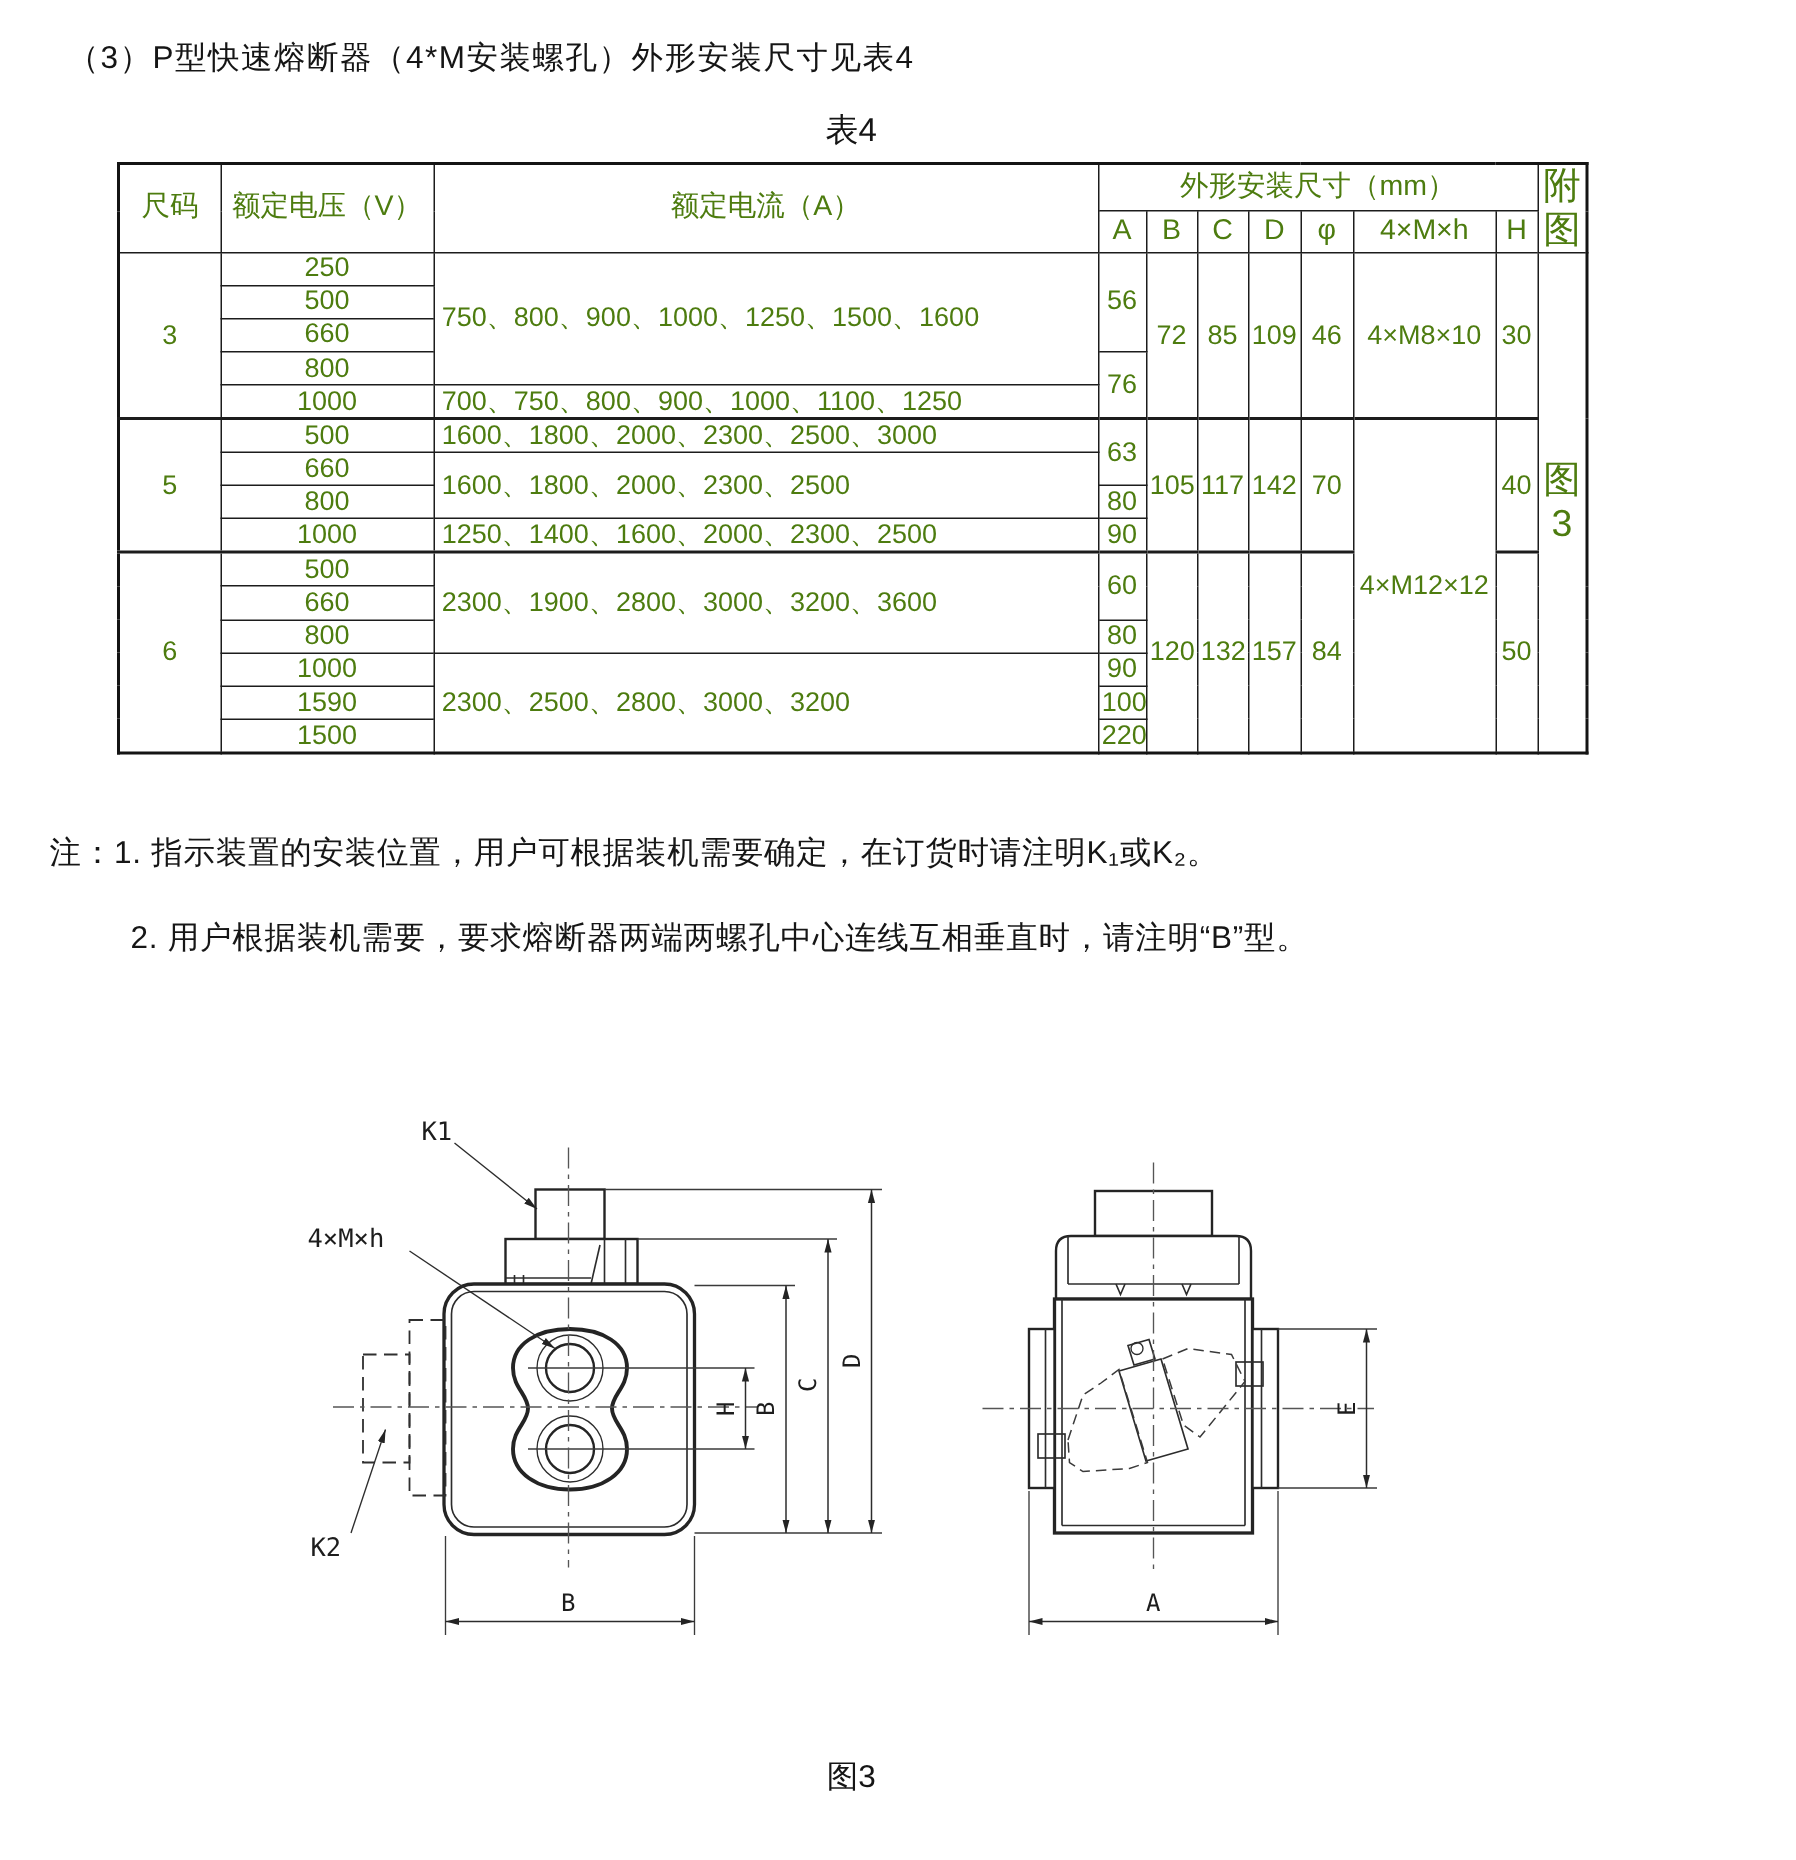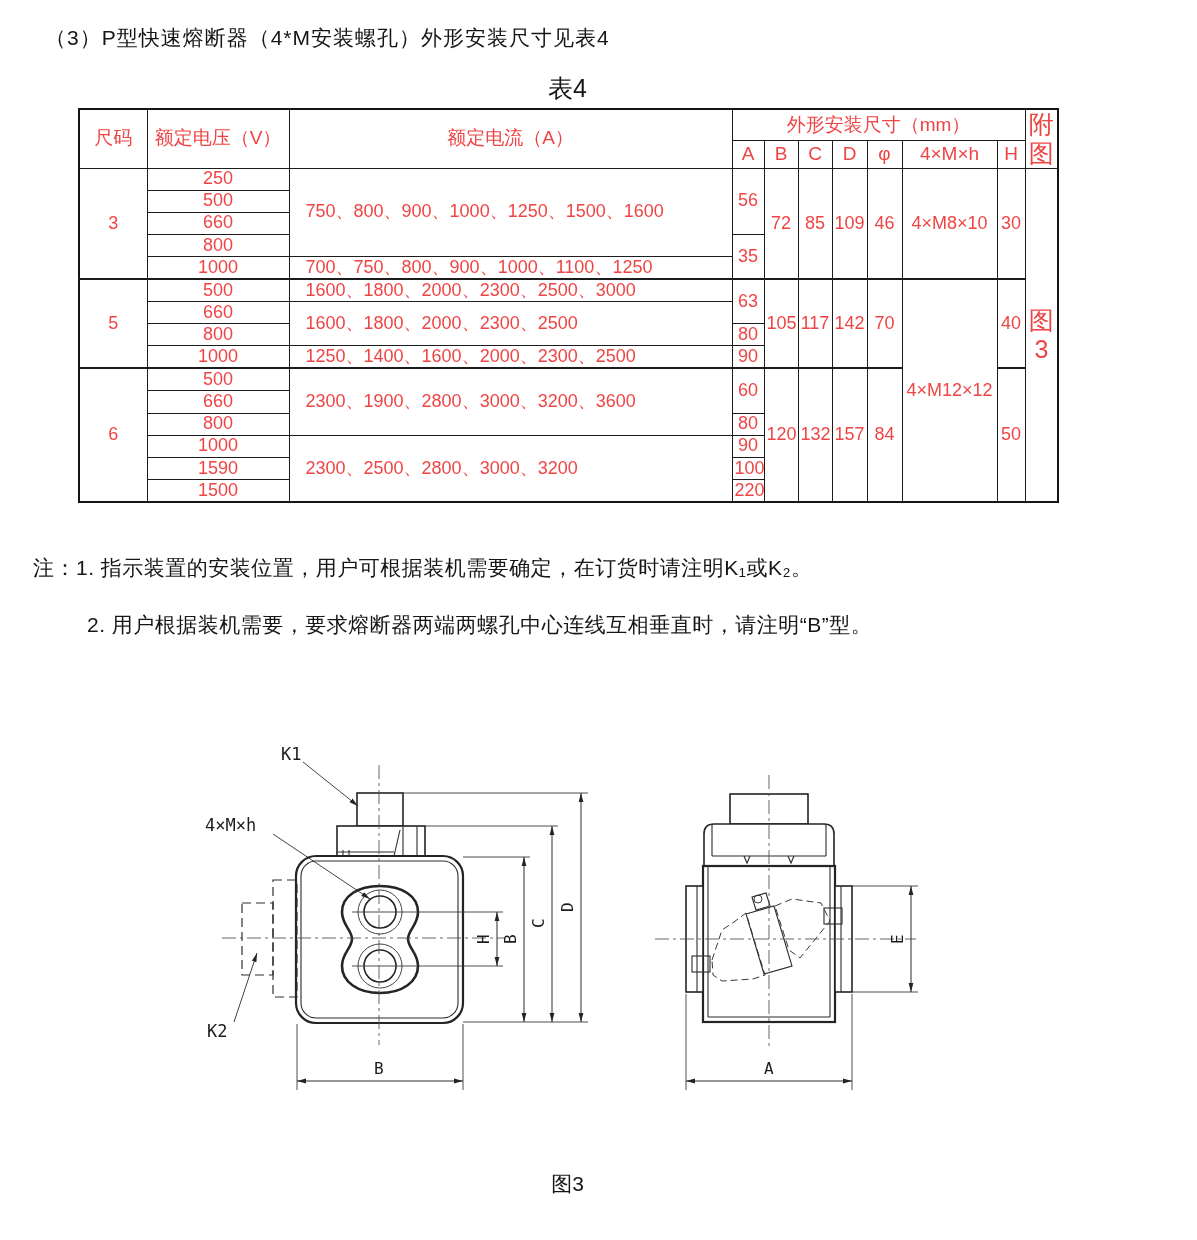--- a/index.html
+++ b/index.html
@@ -1,28 +1,28 @@
 <!DOCTYPE html>
 <html><head>
 <meta charset="utf-8">
 <style>
   html,body{margin:0;padding:0;background:#fff;}
   .page{position:relative;width:1197px;height:1240px;background:#ffffff;overflow:hidden;
         font-family:"Liberation Sans","DejaVu Sans",sans-serif;color:#111;}
   .title{position:absolute;left:45px;top:24px;font-size:21px;letter-spacing:1px;color:#151515;}
-  .table-caption{position:absolute;left:78px;top:72px;width:979px;text-align:center;font-size:25px;color:#151515;}
+  .table-caption{position:absolute;left:78px;top:72px;width:979px;text-align:center;font-size:22px;color:#151515;}
   .tbl-wrap{position:absolute;left:78px;top:108px;}
   table.spec{border-collapse:collapse;table-layout:fixed;width:979px;height:388px;
-             border:2.5px solid #141414;font-size:18px;color:#ef4444;}
+             border:2.5px solid #141414;font-size:18px;color:#4d7c0f;}
   table.spec th,table.spec td{border:1.5px solid #1c1c1c;text-align:center;vertical-align:middle;
              padding:0 2px;font-weight:normal;line-height:1.08;white-space:nowrap;overflow:hidden;}
   table.spec th{font-size:19px;}
   table.spec thead tr:nth-child(1){height:28px;}
   table.spec thead tr:nth-child(2){height:24px;}
-  table.spec td.left{text-align:left;padding-left:16px;}
+  table.spec td.left{text-align:left;padding-left:5px;}
   table.spec .wrap{white-space:normal;word-break:break-all;line-height:1.15;font-size:25px;}
   table.spec tr.thick td{border-top-width:2.5px;}
   .note{position:absolute;font-size:21px;letter-spacing:0.5px;color:#161616;}
   .note1{left:33px;top:554px;}
   .note2{left:87px;top:611px;}
   .fig-caption{position:absolute;left:78px;top:1170px;width:979px;text-align:center;font-size:21px;color:#151515;}
   svg.draw{position:absolute;left:0;top:0;}
   
   .s25{stroke:#242424;stroke-width:2.6;fill:none;}
   .s2{stroke:#242424;stroke-width:2.2;fill:#fff;}
@@ -93,21 +93,21 @@
             <td rowspan="15" class="wrap">图3</td>
           </tr>
           <tr>
             <td>500</td>
           </tr>
           <tr>
             <td>660</td>
           </tr>
           <tr>
             <td>800</td>
-            <td rowspan="2">35</td>
+            <td rowspan="2">76</td>
           </tr>
           <tr>
             <td>1000</td>
             <td class="left">700、750、800、900、1000、1100、1250</td>
           </tr>
           <tr class="thick">
             <td rowspan="4">5</td>
             <td>500</td>
             <td class="left">1600、1800、2000、2300、2500、3000</td>
             <td rowspan="2">63</td>

